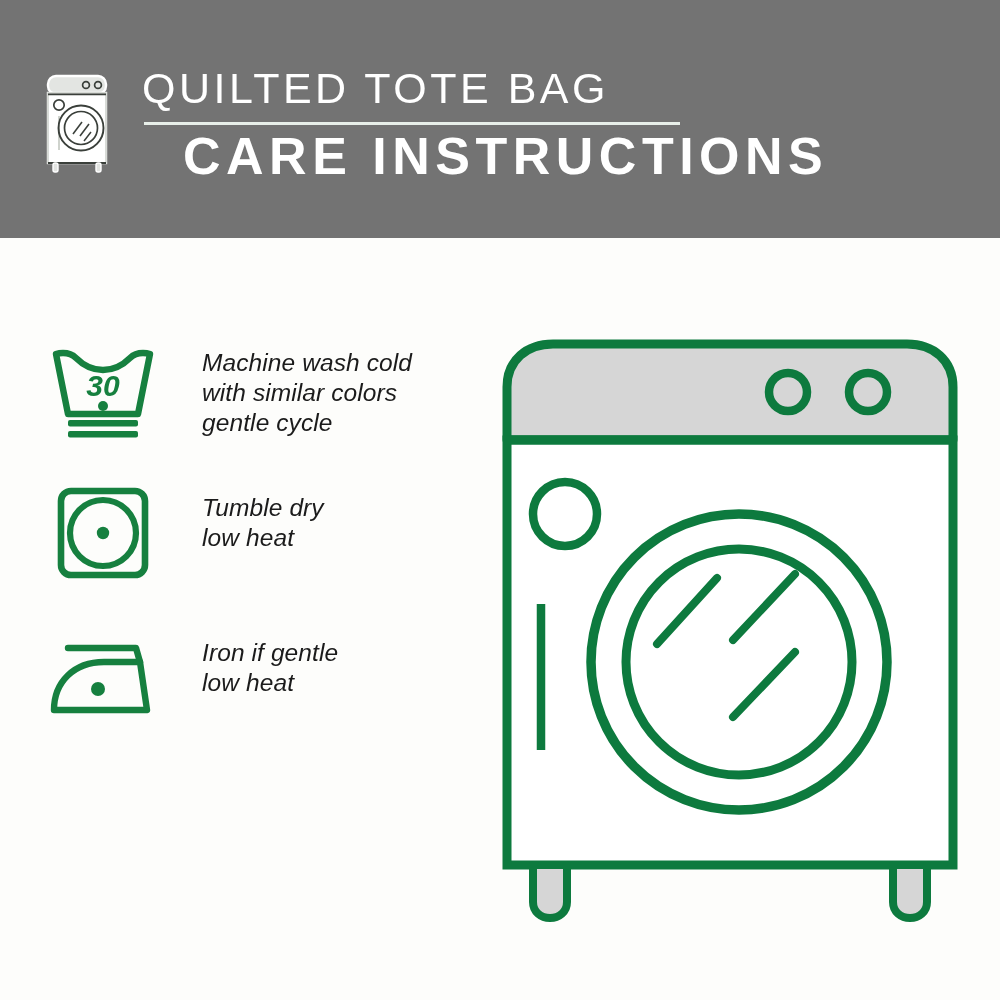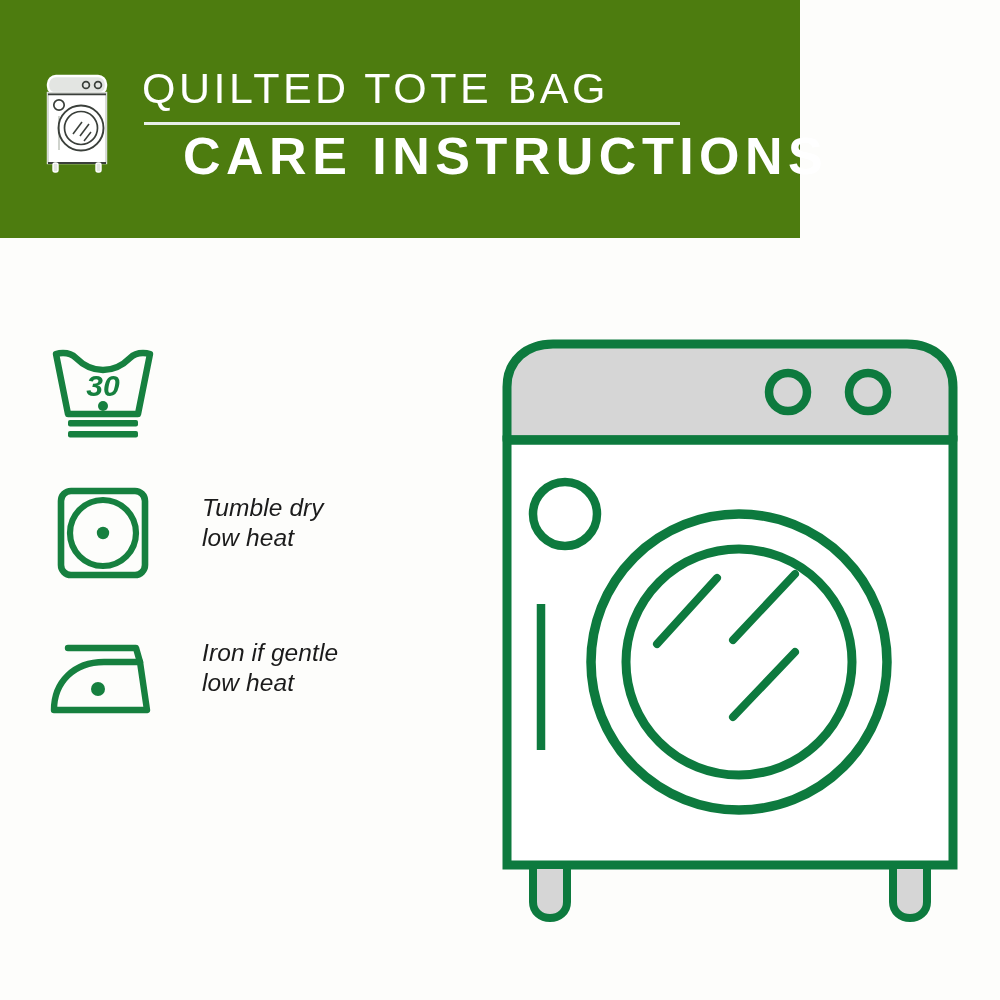--- a/index.html
+++ b/index.html
@@ -7,22 +7,22 @@
     width:1000px;height:1000px;
     background:#fdfdfb;
     font-family:"Liberation Sans", sans-serif;
     overflow:hidden;
     position:relative;
   }
   #page{position:relative;width:1000px;height:1000px;background:#fdfdfb;}
 
   
   .header{
-    position:absolute;left:0;top:0;width:800px;height:238px;
-    background:#4d7c0f;
+    position:absolute;left:0;top:0;width:1000px;height:238px;
+    background:#737373;
   }
   .header-inner{
     position:absolute;left:42px;top:62px;
     display:flex;align-items:flex-start;
   }
   .logo-icon{width:72px;height:112px;flex:0 0 auto;margin-top:4px;}
   .title-block{margin-left:28px;}
   .title-main{
     color:#ffffff;
     font-size:43px;
@@ -122,20 +122,25 @@
     <div class="care-row">
       <div class="care-symbol">
         <svg viewBox="0 0 110 104" width="110" height="104">
           <path d="M8 18 C8 18 20 14 28 22 C36 30 45 34 55 34 C65 34 74 30 82 22 C90 14 102 18 102 18 L90 78 L20 78 Z" fill="none" stroke="#16803f" stroke-width="6.4" stroke-linejoin="round" stroke-linecap="round"></path>
           <text x="55" y="60" text-anchor="middle" font-family="Liberation Sans, sans-serif" font-size="30" font-weight="700" fill="#16803f">30</text>
           <circle cx="55" cy="70" r="5" fill="#16803f"></circle>
           <rect x="20" y="84" width="70" height="6.5" rx="2" fill="#16803f"></rect>
           <rect x="20" y="95" width="70" height="6.5" rx="2" fill="#16803f"></rect>
         </svg>
       </div>
+      <div class="care-text">
+        <span class="ln">Machine wash cold</span>
+        <span class="ln">with similar colors</span>
+        <span class="ln">gentle cycle</span>
+      </div>
     </div>
 
 
     <div class="care-row">
       <div class="care-symbol">
         <svg viewBox="0 0 110 104" width="110" height="104">
           <rect x="13" y="10" width="84" height="84" rx="10" fill="none" stroke="#16803f" stroke-width="6.6"></rect>
           <circle cx="55" cy="52" r="33" fill="none" stroke="#16803f" stroke-width="6.2"></circle>
           <circle cx="55" cy="52" r="6.2" fill="#16803f"></circle>
         </svg>

